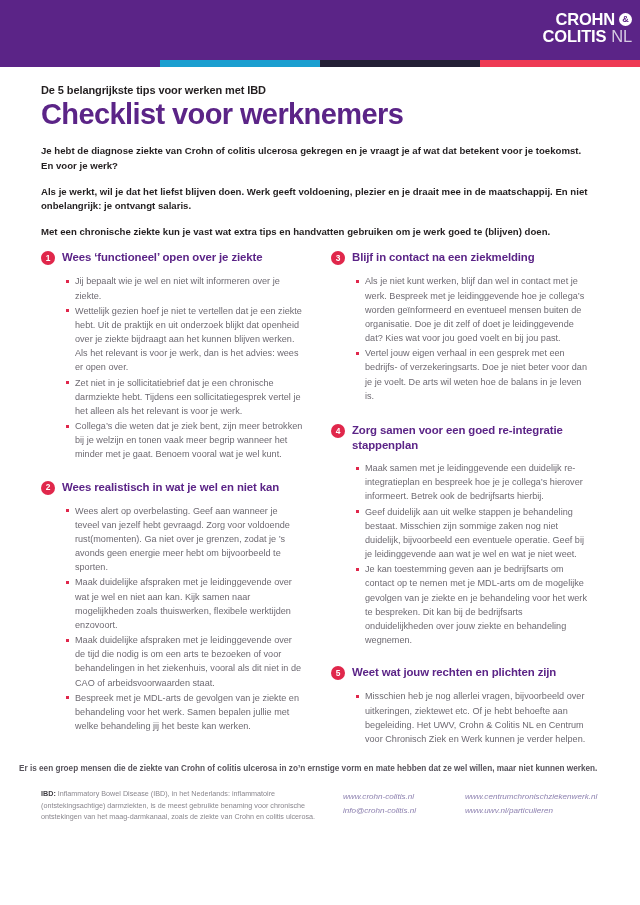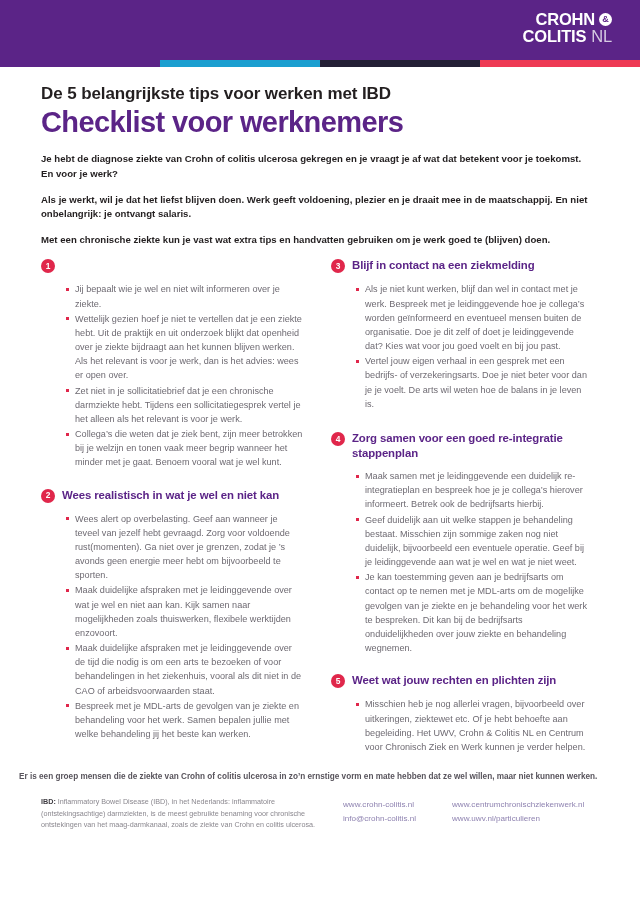--- a/index.html
+++ b/index.html
@@ -22,21 +22,21 @@
 
   
   .header {
     position: relative;
     height: 60px;
     background: #5b2487;
     overflow: hidden;
   }
   .logo {
     position: absolute;
-    right: 28px;
+    right: 8px;
     top: 11px;
     text-align: right;
     line-height: 1.02;
     color: #ffffff;
     user-select: none;
   }
   .logo-line1, .logo-line2 {
     font-weight: bold;
     font-size: 16.5px;
     letter-spacing: -0.2px;
@@ -74,21 +74,21 @@
   .cb1 { width: 25%; }
   .cb2 { width: 25%; }
   .cb3 { width: 25%; }
   .cb4 { width: 25%; }
 
   
   .titles {
     padding: 17px 30px 0 41px;
   }
   .kicker {
-    font-size: 17px;
+    font-size: 11px;
     font-weight: bold;
     color: #231f20;
     letter-spacing: -0.1px;
     margin: 0 0 2px 0;
   }
   .maintitle {
     font-size: 29px;
     font-weight: bold;
     color: #5b2487;
     letter-spacing: -0.6px;
@@ -194,22 +194,23 @@
   }
   .ibd-def {
     width: 280px;
     font-size: 7.2px;
     color: #8a878e;
     line-height: 1.58;
   }
   .ibd-def b { color: #3d3a40; }
   .links-wrap {
     display: flex;
-    gap: 36px;
+    gap: 49px;
     padding-top: 2px;
+    font-style: italic;
   }
   .links {
     font-size: 8.1px;
     color: #8e82b0;
     line-height: 1.75;
   }
   .links a {
     color: #8e82b0;
     text-decoration: none;
     display: block;
@@ -253,20 +254,21 @@
   </div>
 
 
   <div class="columns">
 
     <div class="col">
 
       <div class="tip">
         <div class="tip-head">
           <span class="badge">1</span>
+          <span class="tip-title">Wees ‘functioneel’ open over je ziekte</span>
         </div>
         <ul class="bullets">
           <li>Jij bepaalt wie je wel en niet wilt informeren over je ziekte.</li>
           <li>Wettelijk gezien hoef je niet te vertellen dat je een ziekte hebt. Uit de praktijk en uit onderzoek blijkt dat openheid over je ziekte bijdraagt aan het kunnen blijven werken. Als het relevant is voor je werk, dan is het advies: wees er open over.</li>
           <li>Zet niet in je sollicitatiebrief dat je een chronische darmziekte hebt. Tijdens een sollicitatiegesprek vertel je het alleen als het relevant is voor je werk.</li>
           <li>Collega’s die weten dat je ziek bent, zijn meer betrokken bij je welzijn en tonen vaak meer begrip wanneer het minder met je gaat. Benoem vooral wat je wel kunt.</li>
         </ul>
       </div>
 
       <div class="tip" style="margin-top:18px;">

